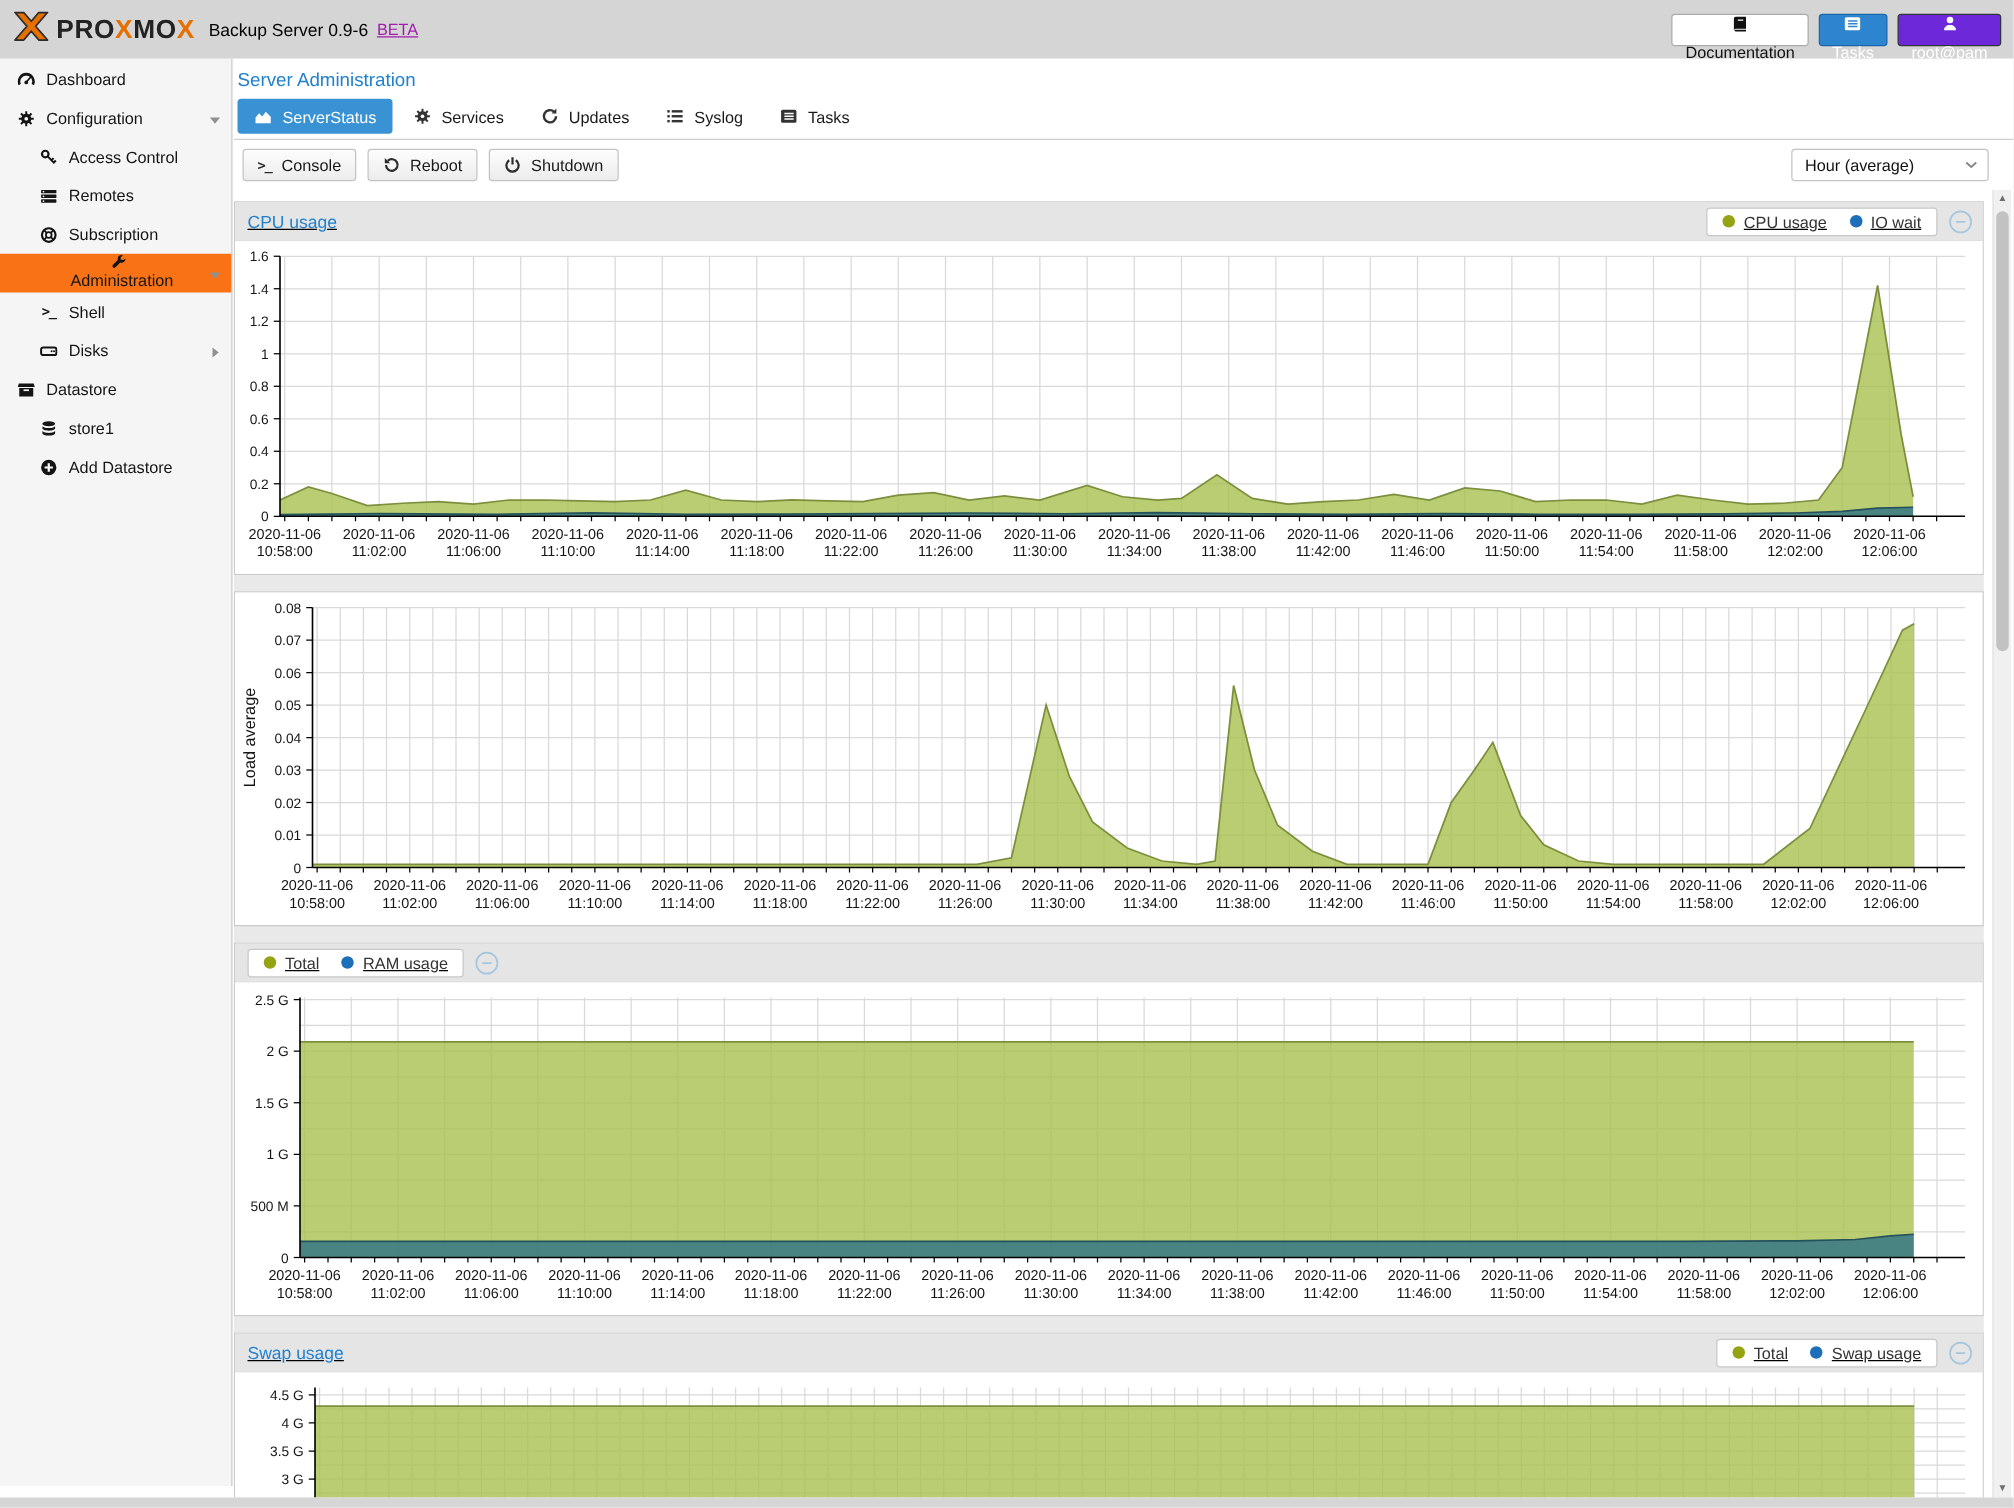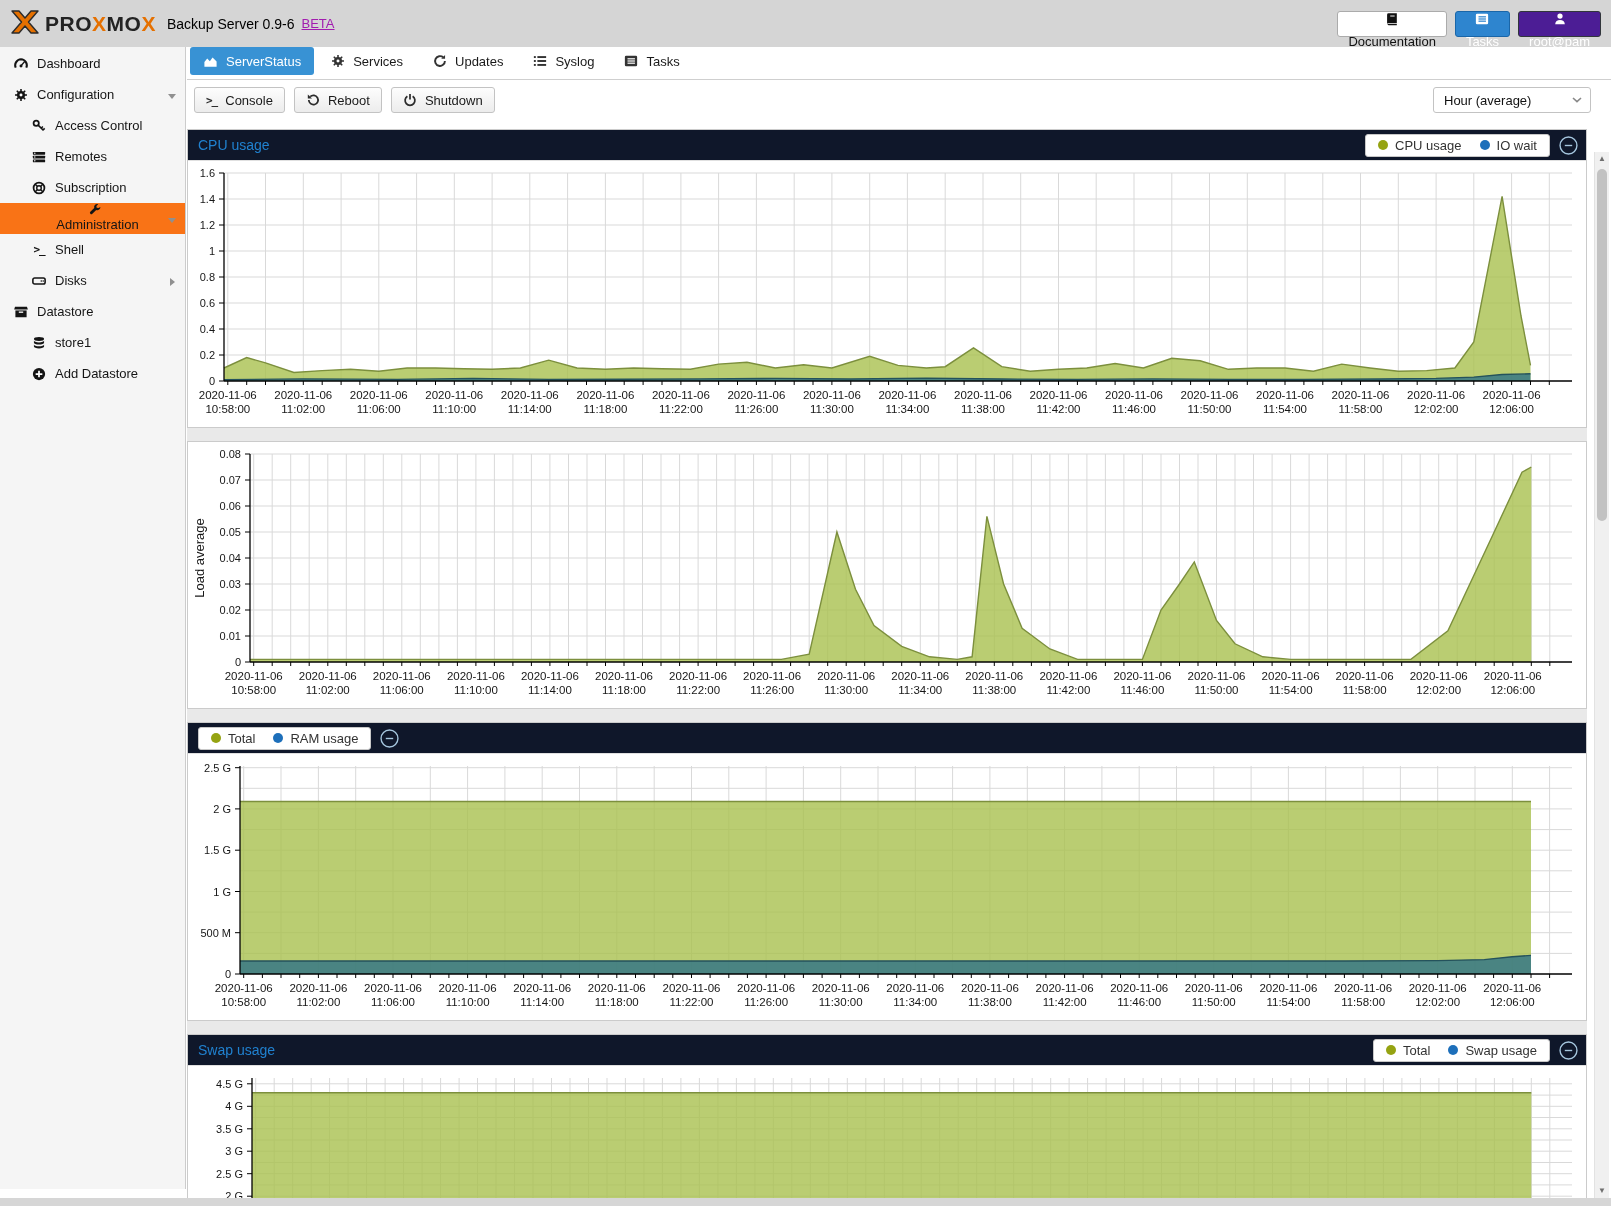--- a/index.html
+++ b/index.html
@@ -13,21 +13,21 @@
   .brand { font-size:21px; font-weight:bold; color:#232323; letter-spacing:0.5px; }
   .brand .ox { color:#e57000; }
   .subtitle { margin-left:11px; font-size:14px; color:#000; }
   .beta { margin-left:7px; font-size:13px; color:#a21caf; text-decoration:underline; cursor:pointer; }
   .tspacer { flex:1; }
   .hbtn { height:26px; border-radius:3px; border:1px solid #ababab; display:inline-flex; align-items:center;
           gap:8px; padding:0 10px; font-size:13px; margin-left:8px; cursor:pointer; background:#fff; color:#111;flex-direction:column; }
   .hbtn .hico { display:inline-flex; }
   .hbtn.tasks { background:#2e85cf; border-color:#1a66a8; color:#fff; }
   .badge { background:#3f464d; color:#fff; border-radius:3px; padding:1px 9px; font-size:12px; font-weight:bold; }
-  .hbtn.user { background:#4c1d95; border-color:#31363b; color:#fff;justify-content:space-between; }
+  .hbtn.user { background:#6d28d9; border-color:#31363b; color:#fff;justify-content:space-between; }
   .hbtn .chev { display:inline-flex; margin-left:2px; }
 
   
   #sidebar { position:absolute; left:0; top:47px; width:186px; bottom:17px; background:#f5f5f5;
              border-right:1px solid #cccccc; padding-top:1px; }
   .nav-item { height:31px; display:flex; align-items:center; font-size:13px; color:#151515;
               padding-left:10px; position:relative; cursor:pointer; }
   .nav-item.l1 { padding-left:28px; }
   .nav-item.selected { background:#f97316;flex-direction:column; }
   .nico { width:22px; display:inline-flex; justify-content:center; margin-right:5px; color:#141414; }
@@ -51,22 +51,22 @@
   .tspacer2 { flex:1; }
   .range-select { display:inline-flex; align-items:center; justify-content:space-between; width:158px;
                   height:26px; background:#fff; border:1px solid #c3c3c3; border-radius:3px;
                   padding:0 8px 0 10px; font-size:13px; color:#111; cursor:pointer; }
   .range-select .chev { color:#888; display:inline-flex; }
 
   
   #panels { margin:8px 25px 0 0; width:1400px; background:#e9e9e9; }
   .panel { background:#fff; border:1px solid #cbcbcb; margin-bottom:13px; }
   .panel:last-child { margin-bottom:0; }
-  .panel-h { height:31px; background:#0f172a; display:flex; align-items:center;
-             padding:0 8px 0 10px; border-bottom:1px solid #e0e0e0; }
+  .panel-h { height:31px; background:#e5e5e5; display:flex; align-items:center;
+             padding:0 8px 0 10px; border-bottom:1px solid #e0e0e0;text-decoration:underline; }
   .panel-title { font-size:14px; color:#2081cf; flex:1; }
   .legend { display:inline-flex; align-items:center; gap:18px; background:#fff; border:1px solid #c8c8c8;
             border-radius:3px; padding:3px 12px; margin-right:9px; }
   .legend-item { display:inline-flex; align-items:center; gap:7px; font-size:13px; color:#333; cursor:pointer; }
   .dot { width:10px; height:10px; border-radius:50%; display:inline-block; }
   .collapse { color:#a5c6de; display:inline-flex; cursor:pointer; }
   .panel-b { background:#fff; }
   svg.chart { display:block; }
   svg.chart text { font-family:"Liberation Sans",sans-serif; fill:#161616; }
   .term-glyph { font-family:"DejaVu Sans Mono",monospace; font-weight:bold; font-size:11px; letter-spacing:-1px; }
@@ -263,20 +263,21 @@
           <svg viewBox="0 0 16 16" width="14" height="14">
             <circle cx="8" cy="8" r="7" fill="currentColor"></circle>
             <path d="M8 4.2v7.6M4.2 8h7.6" stroke="#fff" stroke-width="2"></path>
           </svg>
         </span>
         <span>Add Datastore</span>
       </div>
     </nav>
 
   <div id="main">
+    <div class="page-title">Server Administration</div>
     <div class="tabbar" id="tabbar">
         <div class="tab active">
           <span class="tico">
             <svg viewBox="0 0 16 16" width="15" height="15">
               <path d="M1.5 13.5v-5l3-3.6 2.8 2.7 2.9-4 4.3 4.3v5.6z" fill="currentColor"></path>
             </svg>
           </span>
           <span>ServerStatus</span>
         </div>
         <div class="tab">

